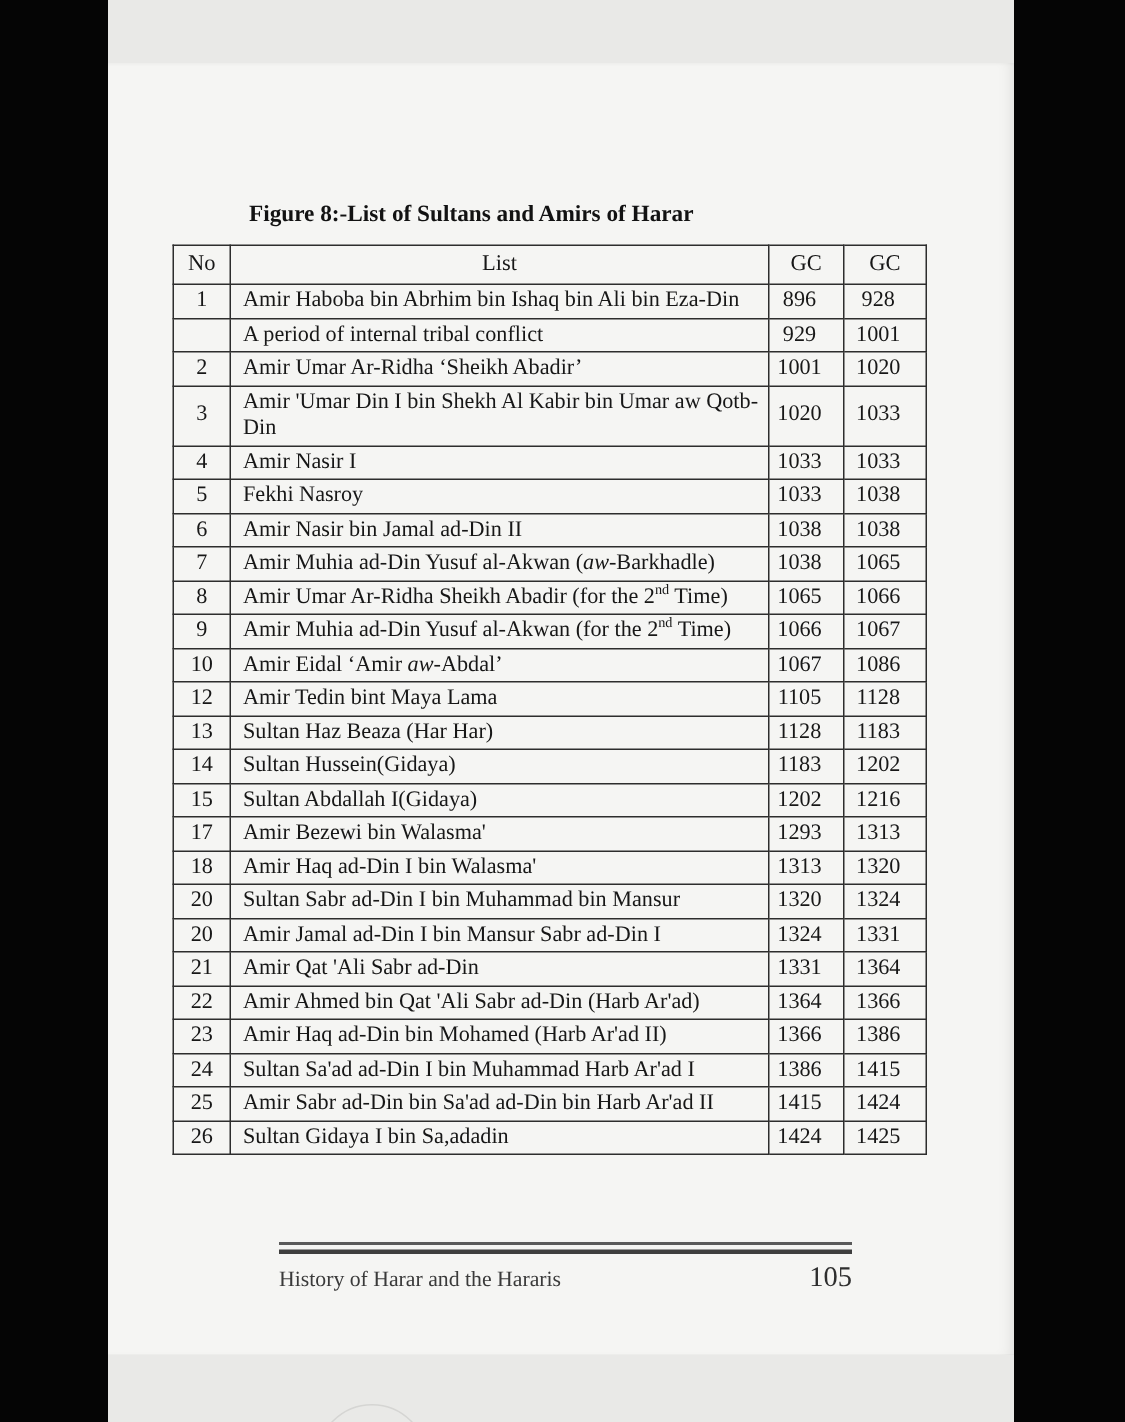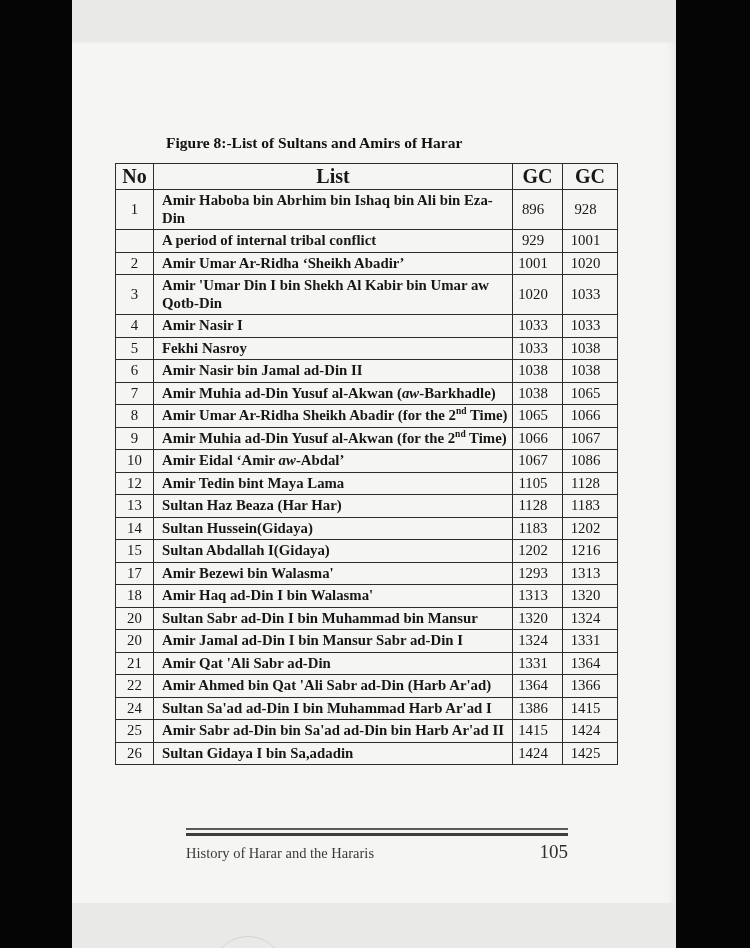--- a/index.html
+++ b/index.html
@@ -24,24 +24,24 @@
     position:absolute;left:94px;top:92px;margin:0;
     font-size:15.5px;font-weight:bold;color:#121212;white-space:nowrap;
   }
   table.sultans{
     position:absolute;left:43px;top:121px;width:502px;
     border-collapse:collapse;table-layout:fixed;
     color:#171717;font-size:14.8px;
     border:1.5px solid #262626;
   }
   .sultans th,.sultans td{border:1px solid #2d2d2d;}
-  .sultans th{font-weight:bold;font-size:20px;padding:3px 2px;line-height:19px;}
+  .sultans th{font-weight:normal;font-size:15px;padding:3px 2px;line-height:19px;}
   .sultans td{padding:2px 0;line-height:17.5px;vertical-align:middle;}
   .sultans td.no{text-align:center;}
-  .sultans td.list{padding-left:8px;padding-right:4px;font-weight:bold;}
+  .sultans td.list{padding-left:8px;padding-right:4px;}
   .sultans td.gc{text-align:center;padding-right:9px;}
   .sultans sup{font-size:9.5px;line-height:0;vertical-align:super;}
   .sultans i{font-style:italic;text-align:center;}
   .footer-rule{
     position:absolute;left:114px;top:786px;width:382px;height:3px;
     border-top:2px solid #5a5a5a;border-bottom:3px solid #3e3e3e;
   }
   .footer{
     position:absolute;left:114px;top:799px;width:382px;
     display:flex;justify-content:space-between;align-items:baseline;
@@ -202,20 +202,26 @@
             <td class="gc">1331</td>
             <td class="gc">1364</td>
           </tr>
           <tr>
             <td class="no">22</td>
             <td class="list">Amir Ahmed bin Qat 'Ali Sabr ad-Din (Harb Ar'ad)</td>
             <td class="gc">1364</td>
             <td class="gc">1366</td>
           </tr>
           <tr>
+            <td class="no">23</td>
+            <td class="list">Amir Haq ad-Din bin Mohamed (Harb Ar'ad II)</td>
+            <td class="gc">1366</td>
+            <td class="gc">1386</td>
+          </tr>
+          <tr>
             <td class="no">24</td>
             <td class="list">Sultan Sa'ad ad-Din I bin Muhammad Harb Ar'ad I</td>
             <td class="gc">1386</td>
             <td class="gc">1415</td>
           </tr>
           <tr>
             <td class="no">25</td>
             <td class="list">Amir Sabr ad-Din bin Sa'ad ad-Din bin Harb Ar'ad II</td>
             <td class="gc">1415</td>
             <td class="gc">1424</td>

